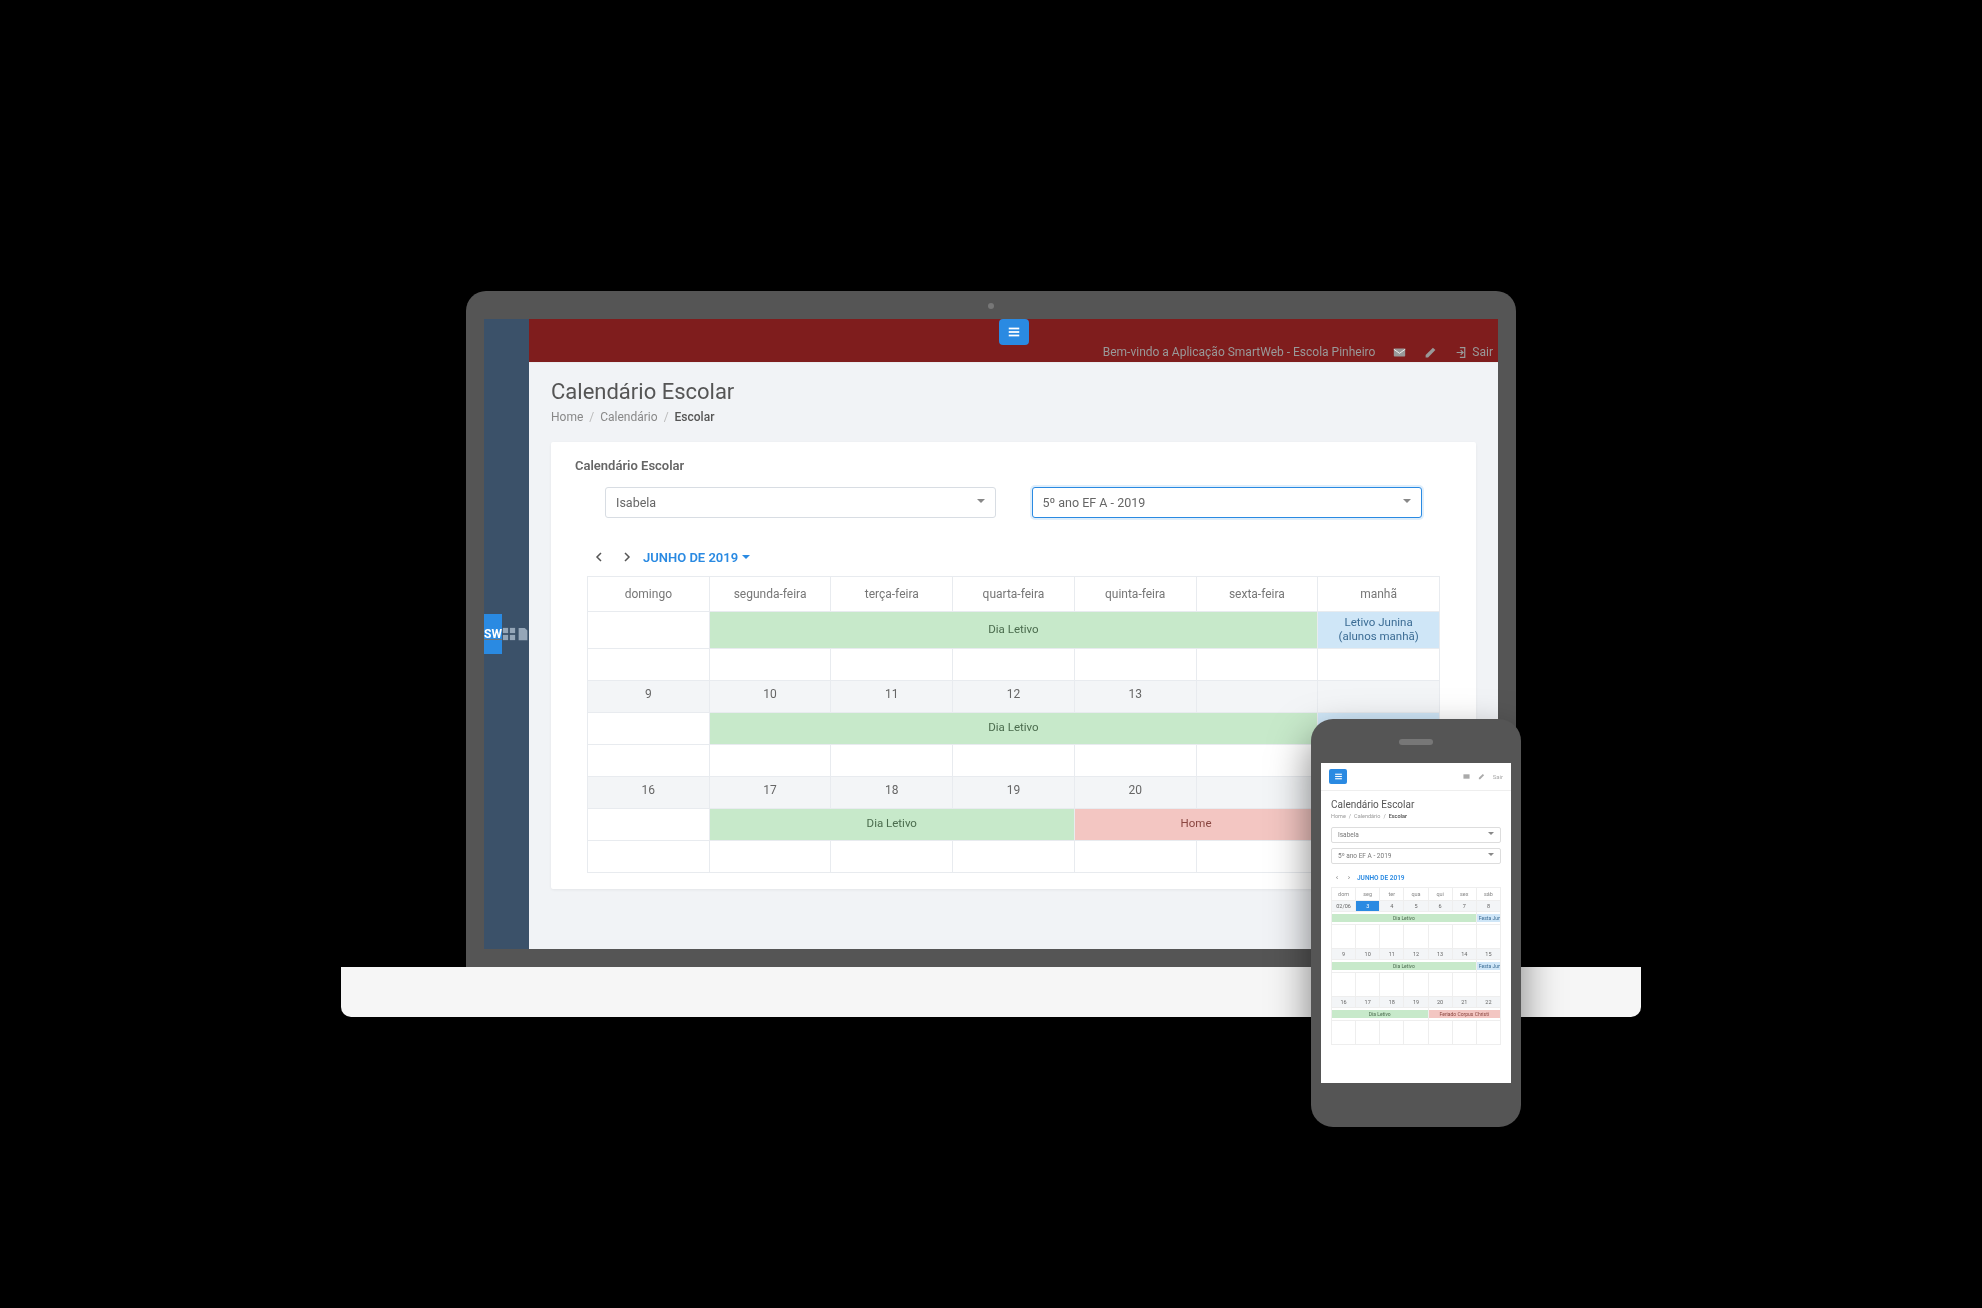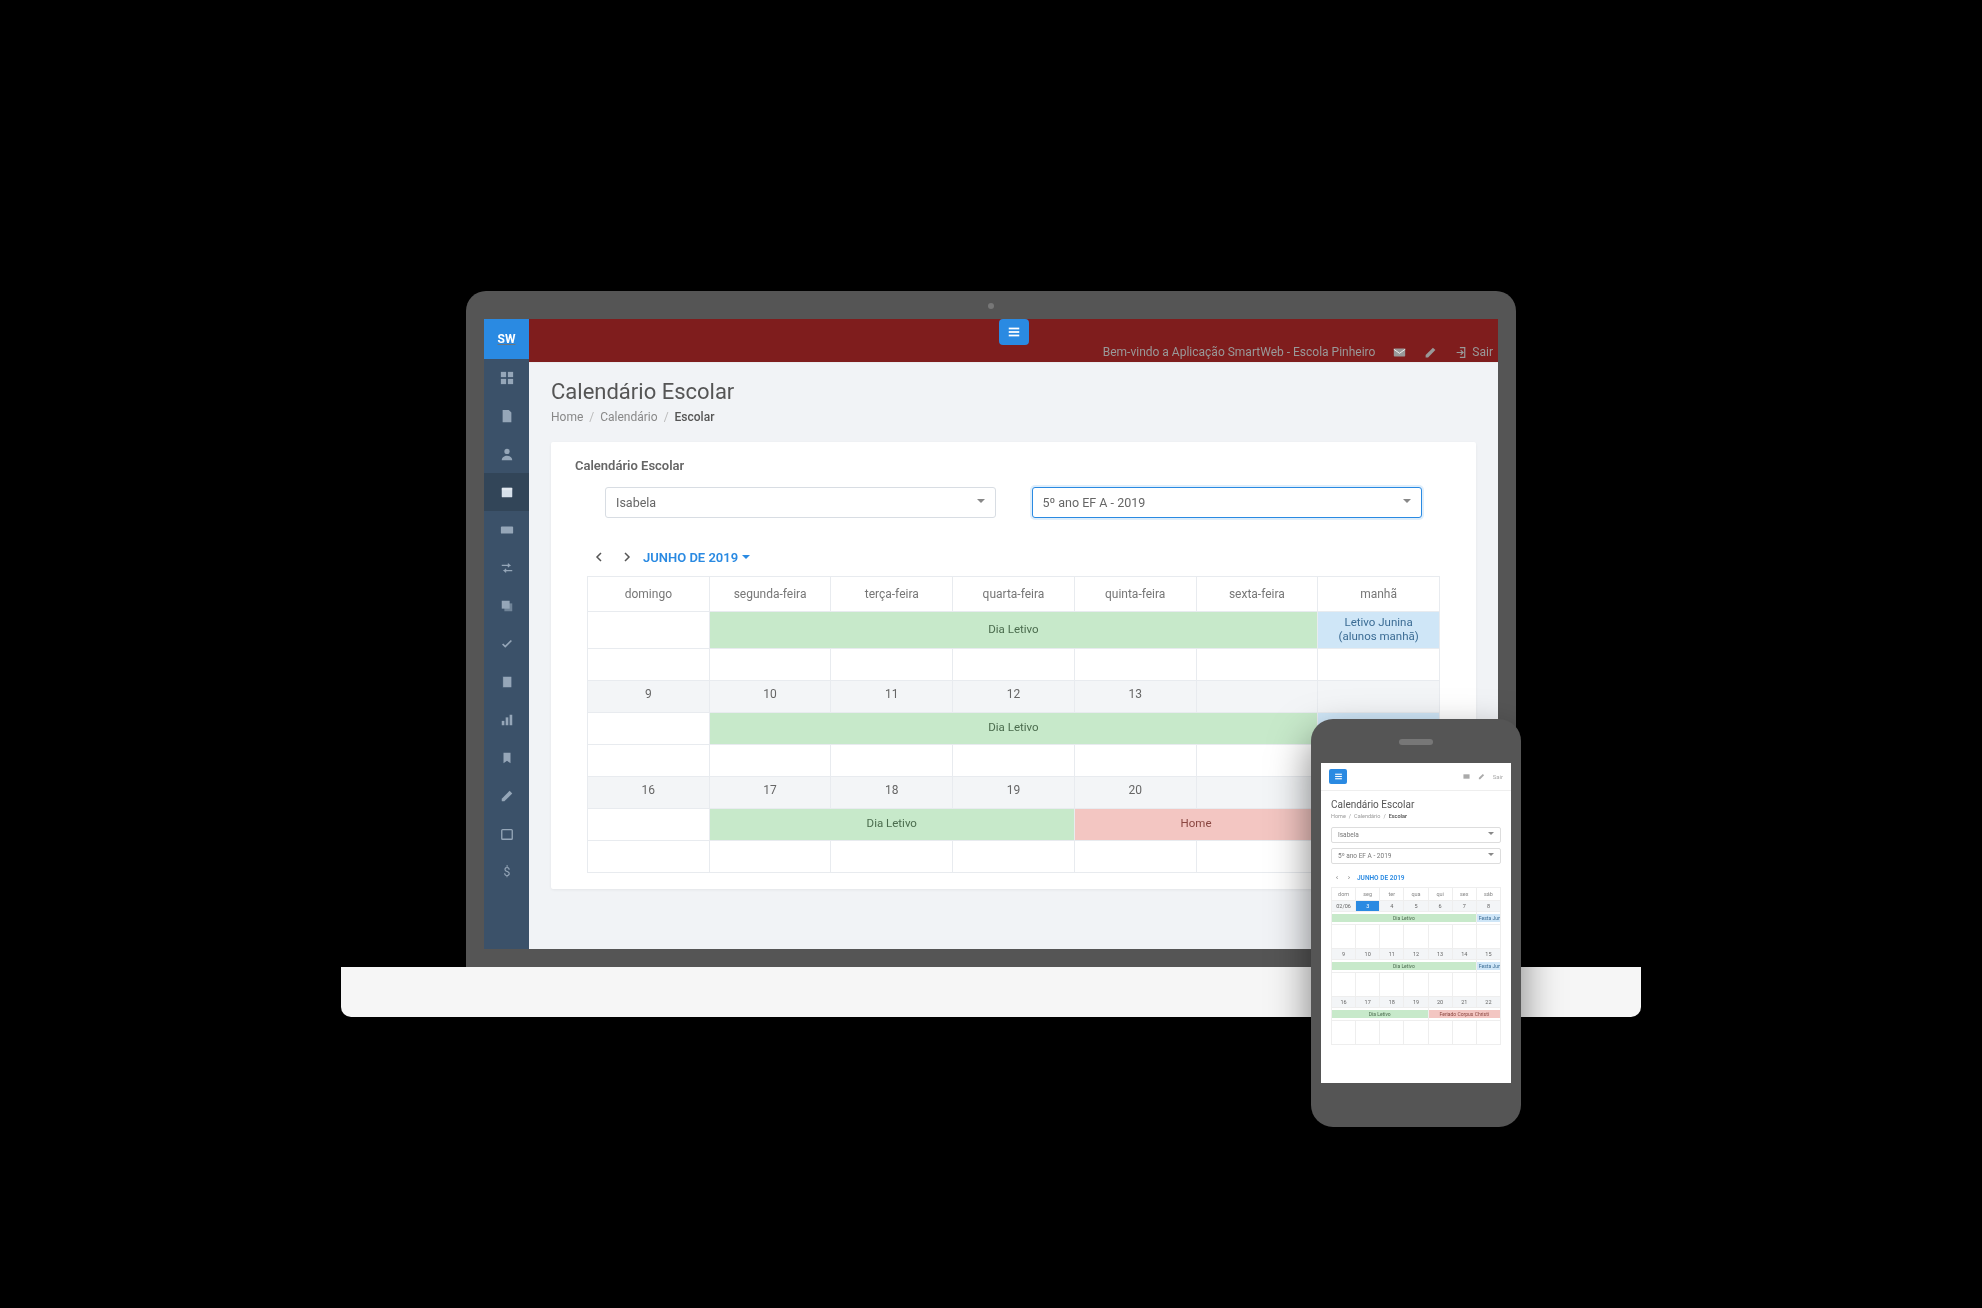--- a/index.html
+++ b/index.html
@@ -10,21 +10,21 @@
 
 .laptop { position: relative; width: 1050px; margin: 0 auto; }
 .laptop-screen { background: #555; border-radius: 20px 20px 0 0; padding: 28px 18px 18px; position: relative; }
 .laptop-cam { position: absolute; top: 12px; left: 50%; transform: translateX(-50%); width: 6px; height: 6px; border-radius: 50%; background: #777; }
 .laptop-viewport { background: #fff; width: 100%; height: 630px; overflow: hidden; position: relative; }
 .laptop-base { background: #f6f6f6; height: 50px; width: 1300px; margin-left: -125px; border-radius: 0 0 10px 10px; position: relative; }
 .laptop-base::after { content: ""; position: absolute; bottom: -18px; left: 40px; right: 40px; height: 36px; background: radial-gradient(ellipse at center, rgba(0,0,0,.6), transparent 70%); filter: blur(6px); border-radius: 50%; z-index: -1; }
 
 
 .app { display: flex; height: 100%; font-size: 13px; color: #6c757d; }
-.sidebar { width: 45px; background: #3b5169; display: flex; flex-direction: column; align-items: center; text-decoration: underline; }
+.sidebar { width: 45px; background: #3b5169; display: flex; align-items: center; text-decoration: underline; }
 .logo { width: 45px; height: 40px; background: #2a8ae2; color: #fff; font-weight: 700; display: flex; align-items: center; justify-content: center; font-size: 12px; }
 .nav-item { width: 45px; height: 38px; display: flex; align-items: center; justify-content: center; color: #95a6b8; cursor: pointer; }
 .nav-item.active { background: #324558; color: #d6e0ea; }
 .nav-item svg { width: 14px; height: 14px; fill: currentColor; }
 
 .main { flex: 1; background: #f1f3f6; display: flex; flex-direction: column; }
 .topbar { background: #7f1d1d; height: 44px; display: flex; align-items: center; padding: 0 5px; border-bottom: 1px solid #e9ecef; flex-direction: column; }
 .menu-btn { background: #2a8ae2; color: #fff; width: 30px; height: 26px; border-radius: 4px; display: flex; align-items: center; justify-content: center; cursor: pointer; }
 .menu-btn svg { width: 14px; height: 14px; fill: #fff; }
 .top-right { margin-left: auto; display: flex; align-items: center; gap: 18px; font-size: 12px; color: #999; }

